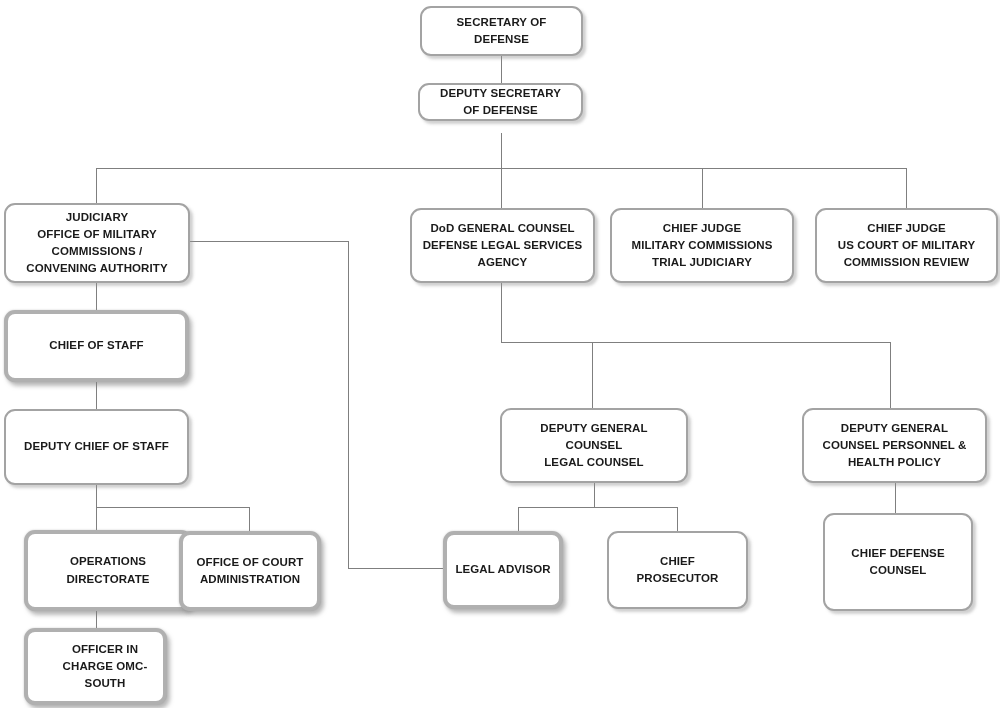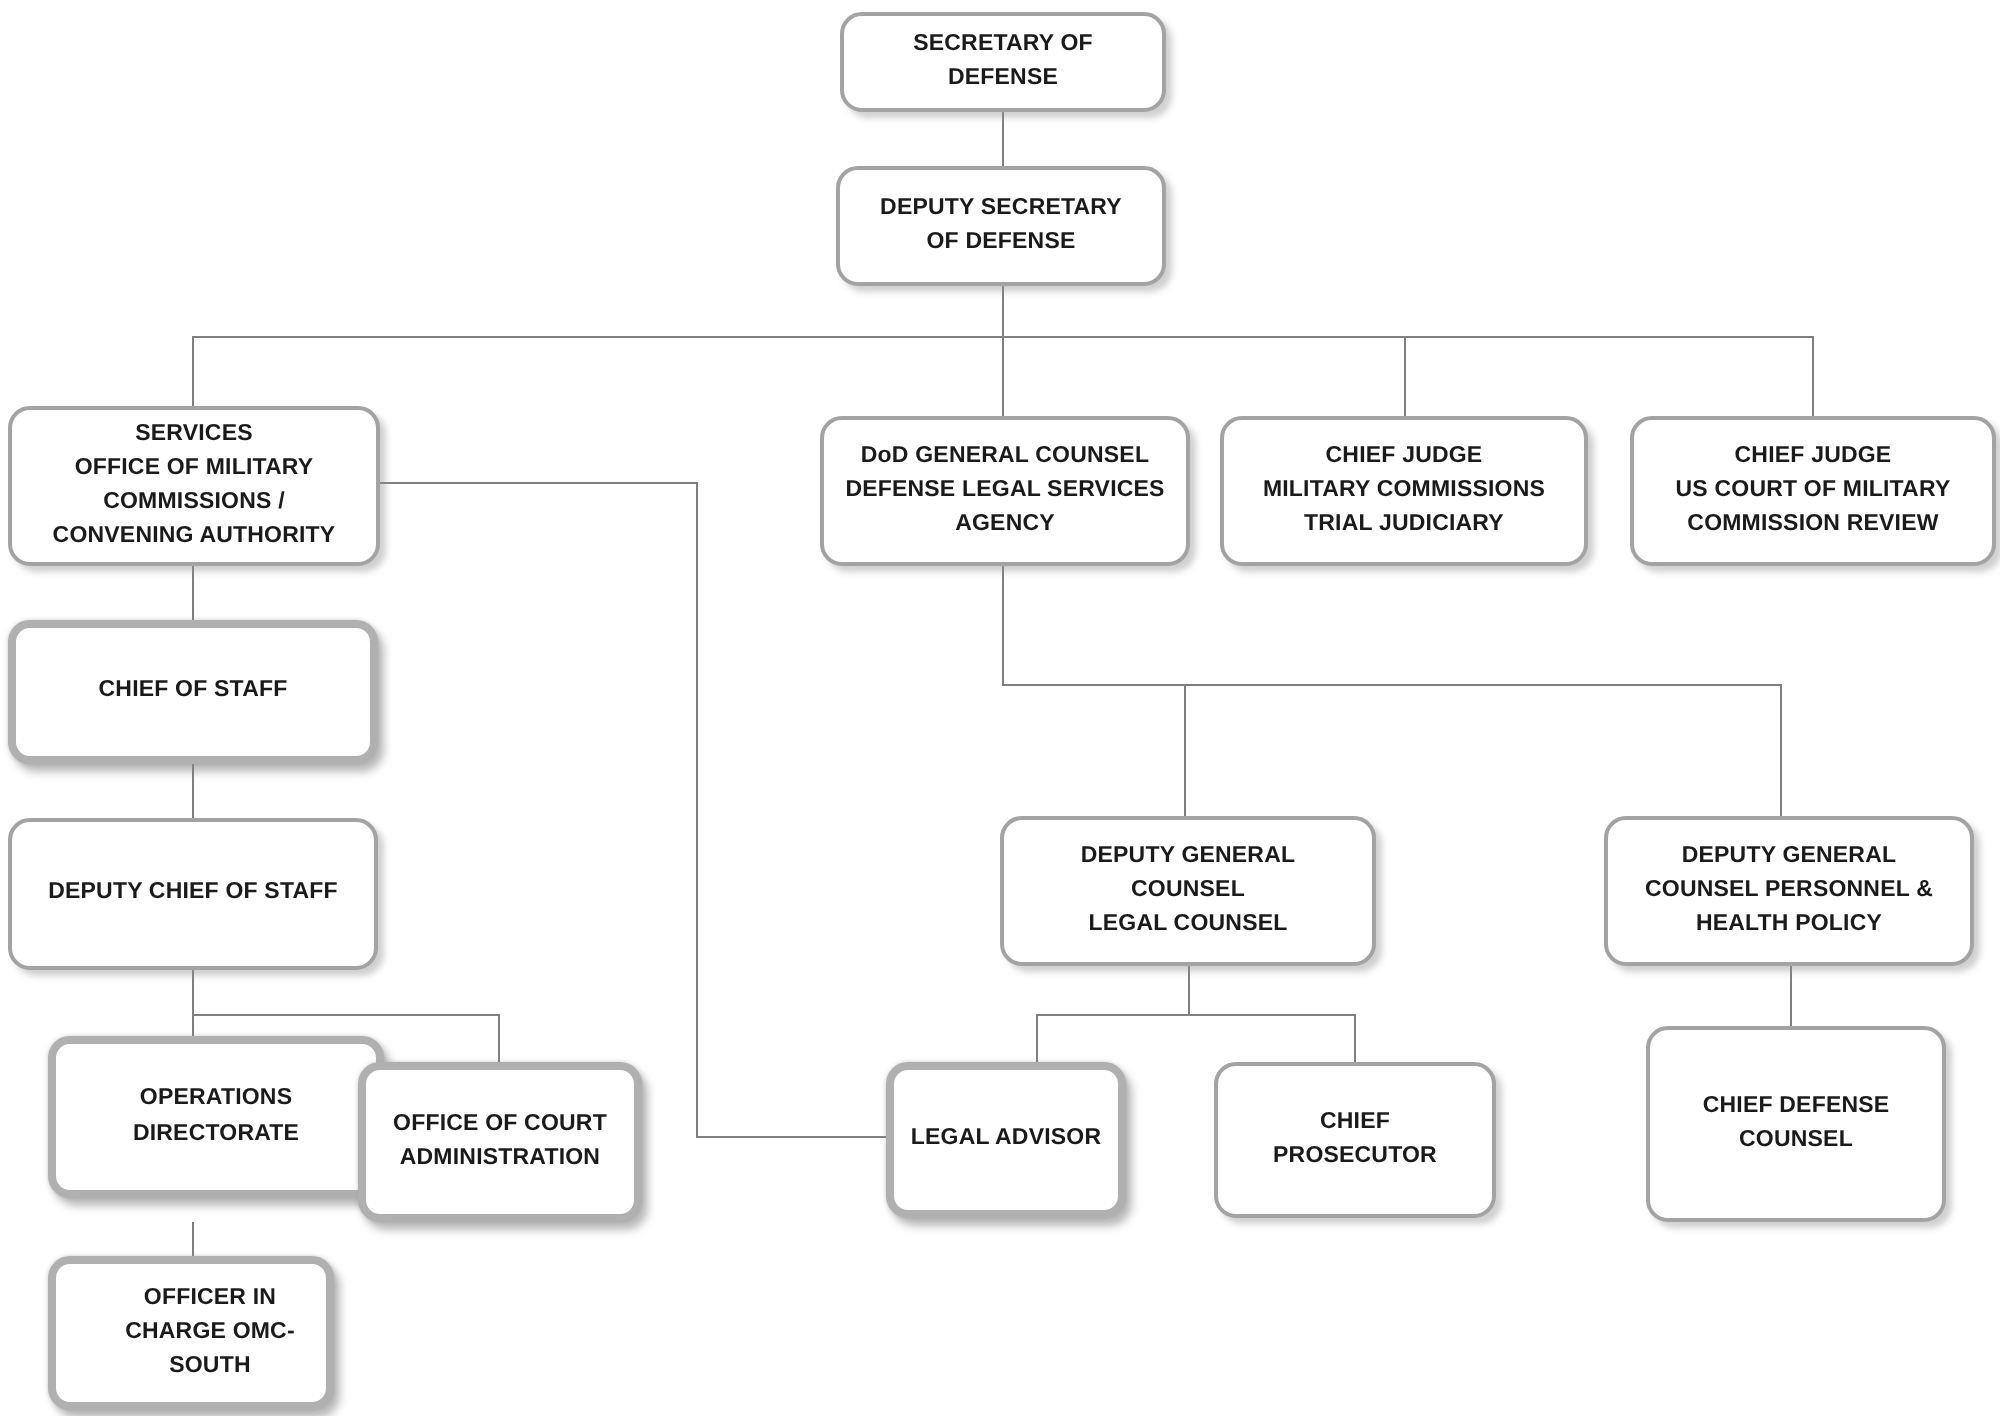--- a/index.html
+++ b/index.html
@@ -81,26 +81,26 @@
   <div class="conn v" style="left:895px; top:483px; height:48px;"></div>
 
   <div class="conn h" style="left:190px; top:241px; width:158px;"></div>
   <div class="conn v" style="left:348px; top:241px; height:327px;"></div>
   <div class="conn h" style="left:348px; top:568px; width:95px;"></div>
 
   <div class="node" style="left:420px; top:6px;   width:163px; height:50px;">
     <span class="lbl">SECRETARY OF
 DEFENSE</span>
   </div>
-  <div class="node" style="left:418px; top:83px;  width:165px; height:60px;">
+  <div class="node" style="left:418px; top:83px;  width:165px; height:38px;">
     <span class="lbl">DEPUTY SECRETARY
 OF DEFENSE</span>
   </div>
   <div class="node" style="left:4px;   top:203px; width:186px; height:80px;">
-    <span class="lbl">SERVICES
+    <span class="lbl">JUDICIARY
 OFFICE OF MILITARY
 COMMISSIONS /
 CONVENING AUTHORITY</span>
   </div>
   <div class="node" style="left:410px; top:208px; width:185px; height:75px;">
     <span class="lbl">DoD GENERAL COUNSEL
 DEFENSE LEGAL SERVICES
 AGENCY</span>
   </div>
   <div class="node" style="left:610px; top:208px; width:184px; height:75px;">
@@ -112,21 +112,21 @@
     <span class="lbl">CHIEF JUDGE
 US COURT OF MILITARY
 COMMISSION REVIEW</span>
   </div>
   <div class="node heavy" style="left:4px; top:310px; width:185px; height:72px;">
     <span class="lbl">CHIEF OF STAFF</span>
   </div>
   <div class="node" style="left:4px;   top:409px; width:185px; height:76px;">
     <span class="lbl">DEPUTY CHIEF OF STAFF</span>
   </div>
-  <div class="node heavy" style="left:24px;  top:518px; width:168px; height:81px;">
+  <div class="node heavy" style="left:24px;  top:530px; width:168px; height:81px;">
     <span class="lbl">OPERATIONS
 DIRECTORATE</span>
   </div>
   <div class="node heavy" style="left:179px; top:531px; width:142px; height:80px;">
     <span class="lbl">OFFICE OF COURT
 ADMINISTRATION</span>
   </div>
   <div class="node heavy" style="left:24px;  top:628px; width:143px; height:77px;padding-left:25px;">
     <span class="lbl">OFFICER IN
 CHARGE OMC-

